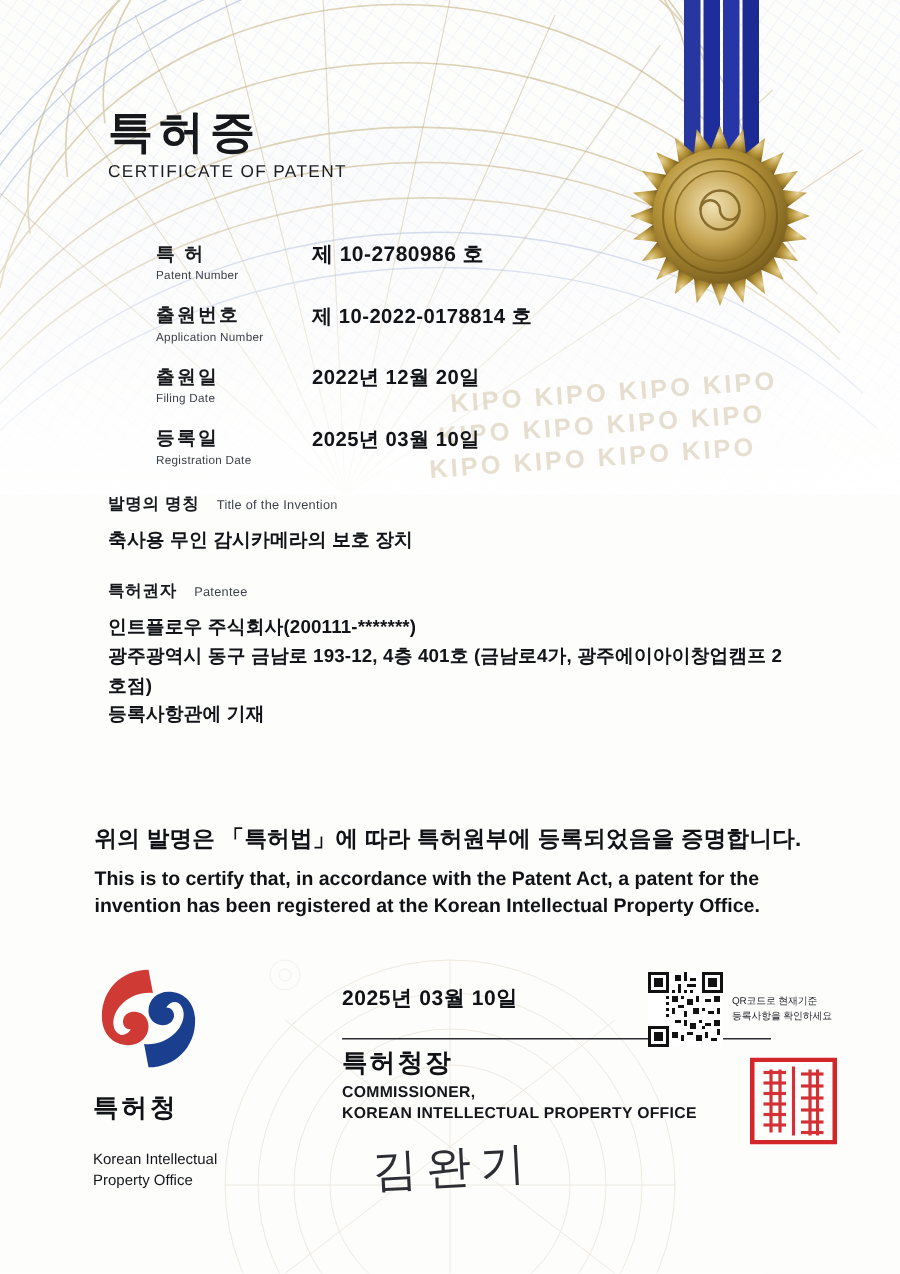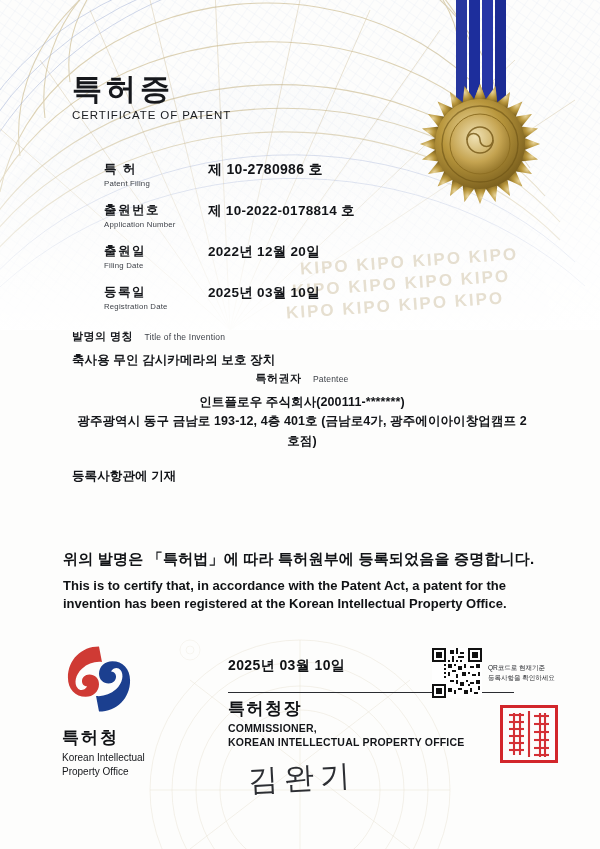--- a/index.html
+++ b/index.html
@@ -148,21 +148,21 @@
   }
   .sec-body {
     font-size: 12.5px;
     font-weight: bold;
     color: #121418;
     line-height: 1.55;
     letter-spacing: 0.1px;
   }
 
   #sec-invention { top: 326px; }
-  #sec-patentee  { top: 368px; text-align: center; }
+  #sec-patentee  { top: 384px; }
   #sec-inventor  { top: 467px; }
 
   
   .certify {
     position: absolute;
     left: 63px;
     top: 550px;
     width: 474px;
   }
   .certify-ko {
@@ -192,21 +192,21 @@
     margin: 0 auto;
   }
   .emblem-ko {
     margin-top: 6px;
     font-size: 17px;
     font-weight: bold;
     letter-spacing: 2px;
     color: #101215;
   }
   .emblem-en {
-    margin-top: 2px;
+    margin-top: 17px;
     font-size: 10px;
     line-height: 1.35;
     color: #15171b;
   }
 
   .issue-date {
     position: absolute;
     left: 228px;
     top: 657px;
     font-size: 14px;
@@ -442,21 +442,21 @@
   <div class="title-block">
     <div class="title-ko">특허증</div>
     <div class="title-en">CERTIFICATE OF PATENT</div>
   </div>
 
   <div class="fields">
 
     <div class="field-row patent">
       <div class="field-label">
         <span class="label-ko">특 허</span>
-        <span class="label-en">Patent Filing</span>
+        <span class="label-en">Patent Number</span>
       </div>
       <div class="field-value">제 10-2780986 호</div>
     </div>
 
     <div class="field-row">
       <div class="field-label">
         <span class="label-ko">출원번호</span>
         <span class="label-en">Application Number</span>
       </div>
       <div class="field-value">제 10-2022-0178814 호</div>

